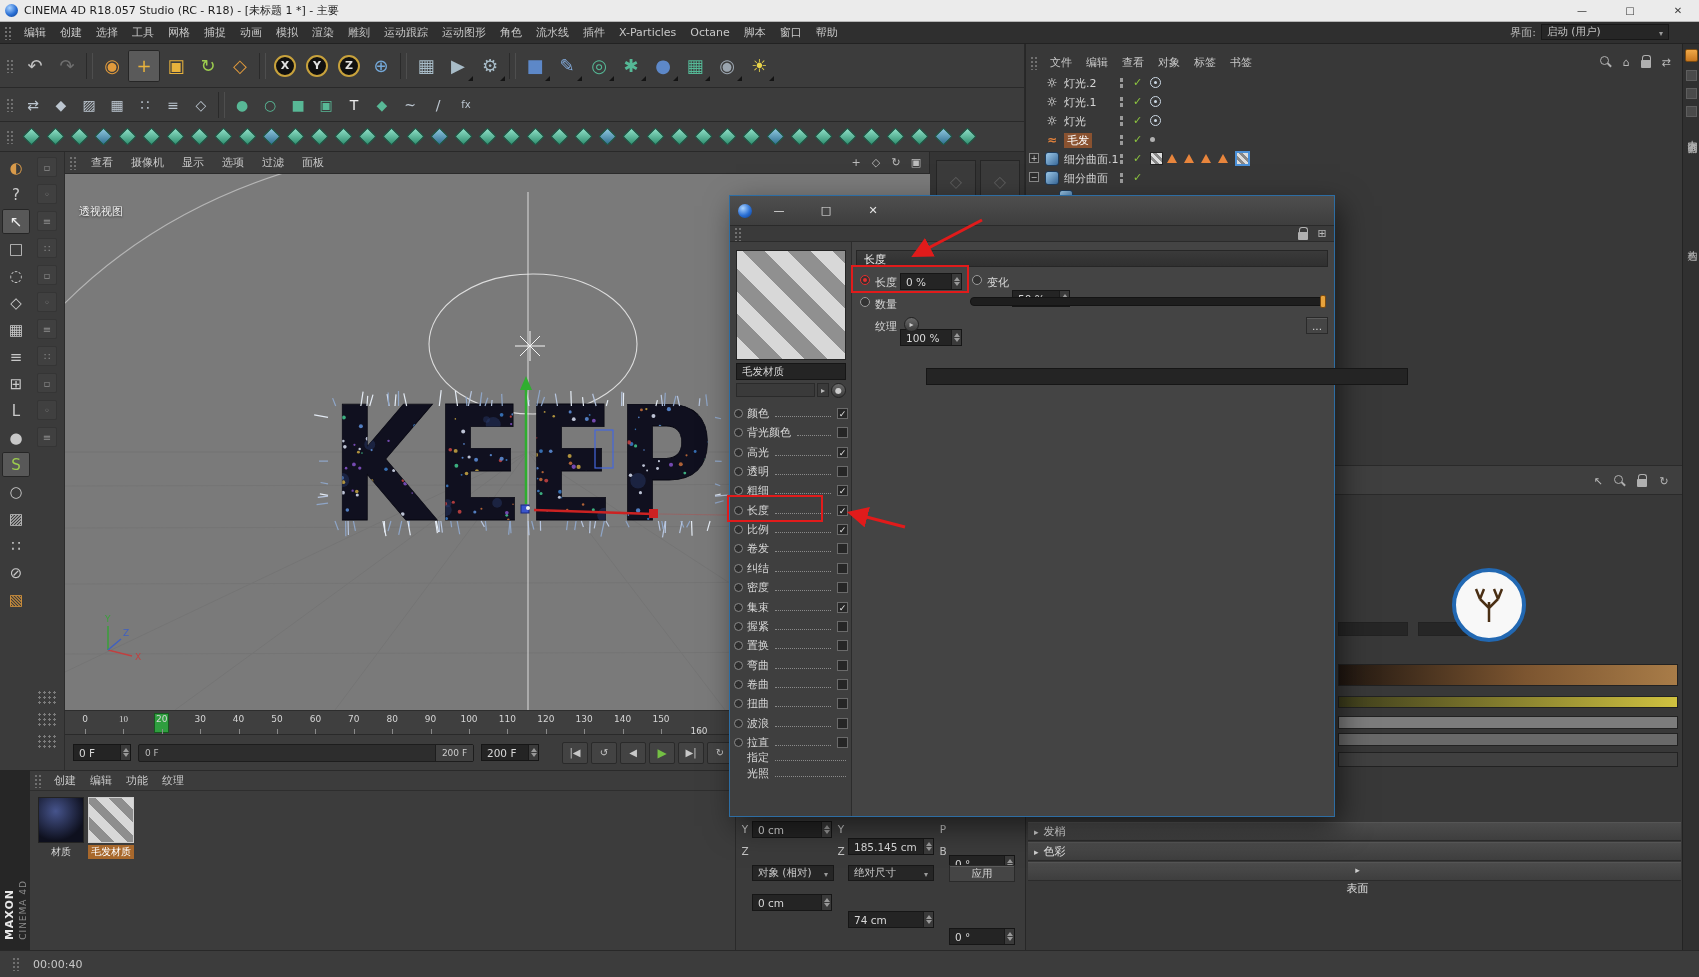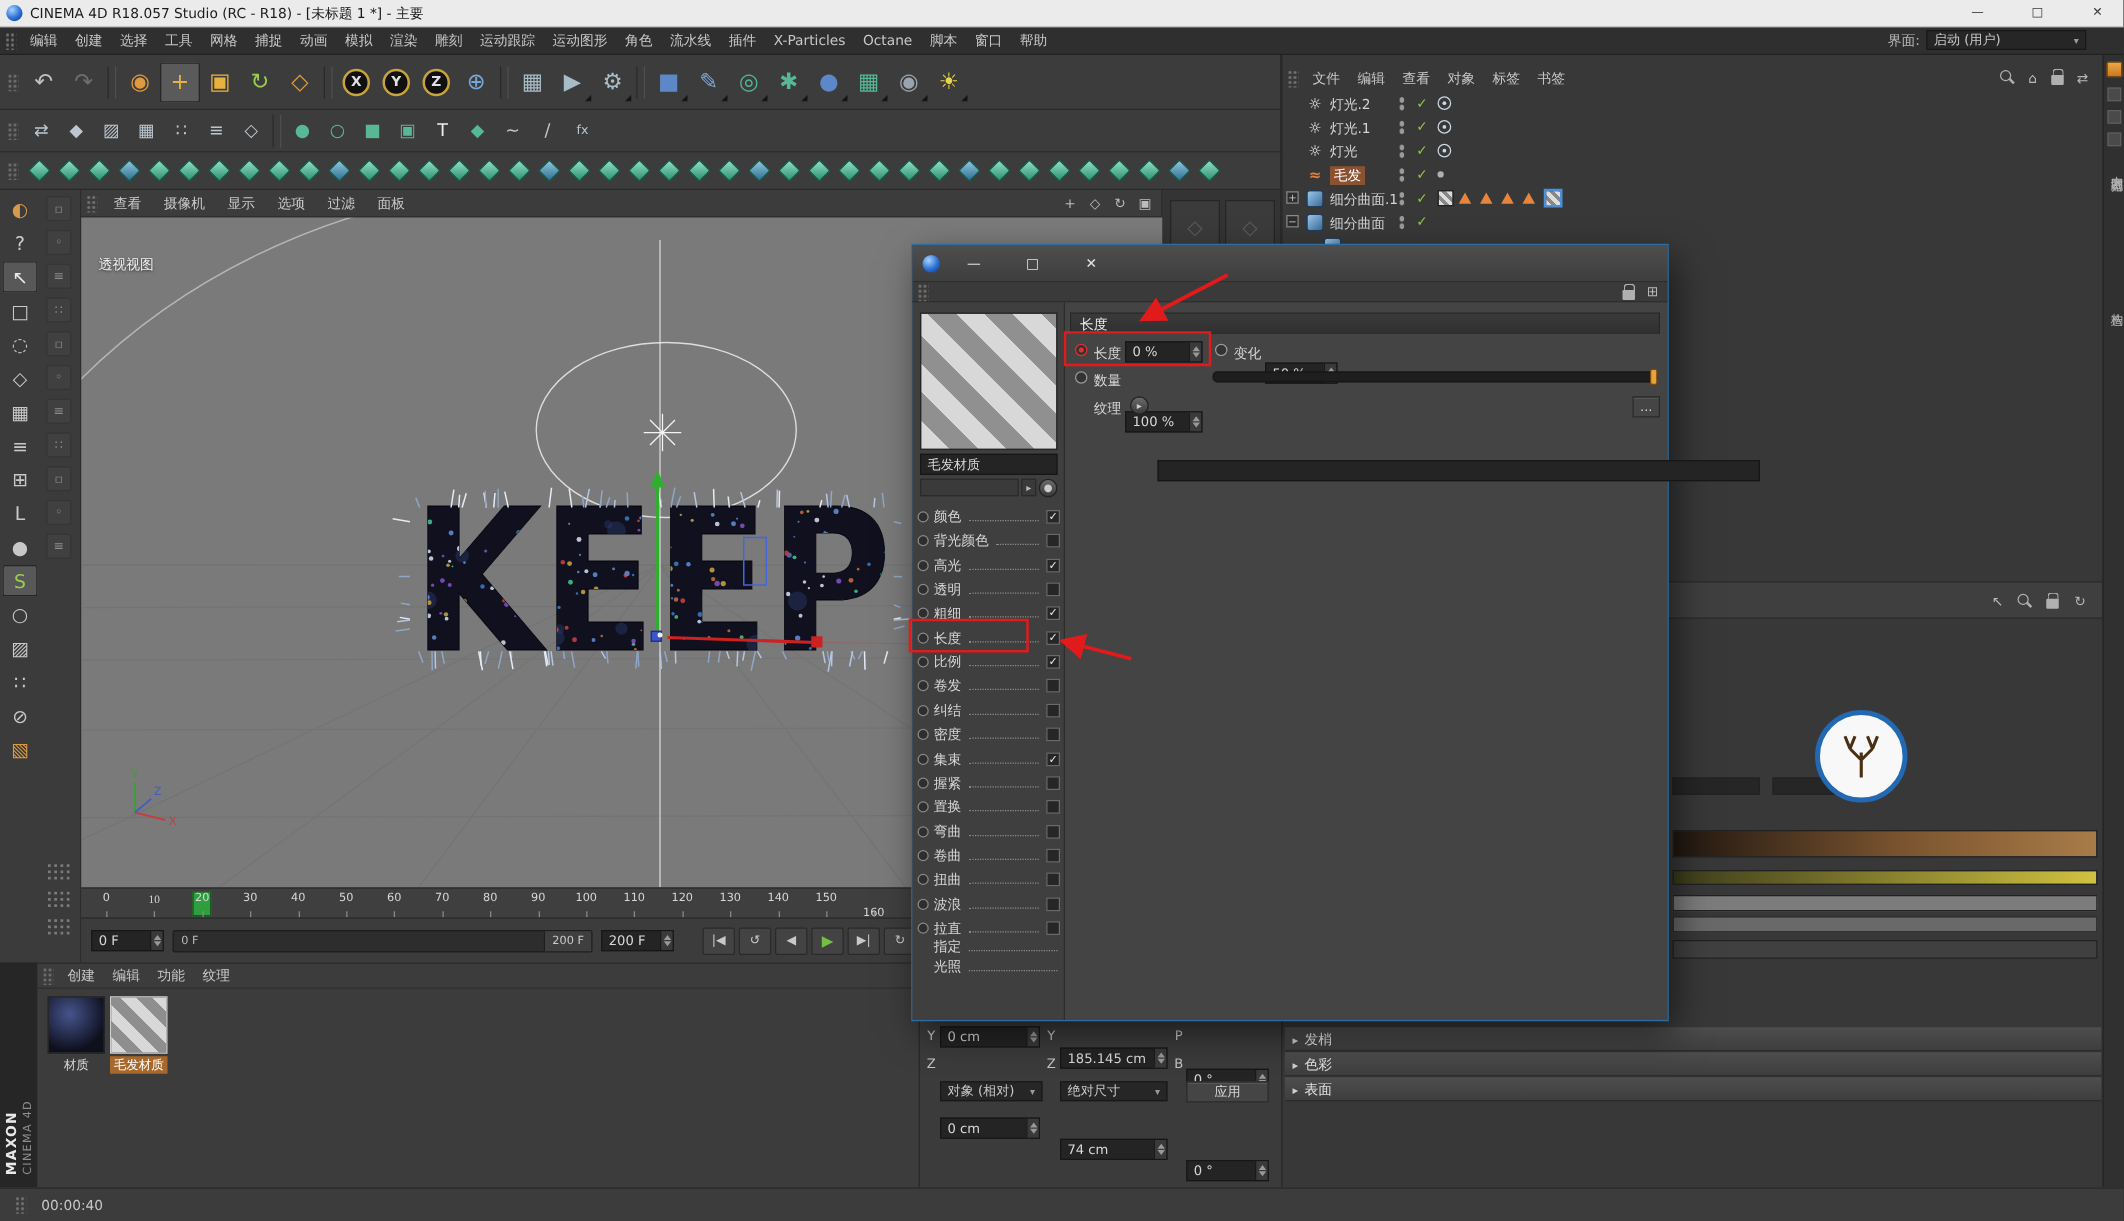--- a/index.html
+++ b/index.html
@@ -1102,21 +1102,21 @@
     <div class="r-bar" style="top:708px;height:15px;background:#404040"></div>
     <div id="attr-sections">
         <div class="attr-section" style="top: 778px;">
           <div class="sec-arrow"></div>
           <div>发梢</div>
         </div>
         <div class="attr-section" style="top: 798px;">
           <div class="sec-arrow"></div>
           <div>色彩</div>
         </div>
-        <div class="attr-section" style="top: 818px;">
+        <div class="attr-section" style="top: 818px; flex-direction: column;">
           <div class="sec-arrow"></div>
           <div>表面</div>
         </div>
       </div>
   </div>
 
   <div id="watermark">
     <svg width="50" height="50" viewBox="0 0 50 50">
       <path d="M25 42 V22 M25 28 L16 19 M25 28 L34 19 M16 19 L12 9 M16 19 L20 9 M34 19 L30 9 M34 19 L38 9" stroke="#4a2f14" stroke-width="2.5" fill="none"></path>
     </svg>

